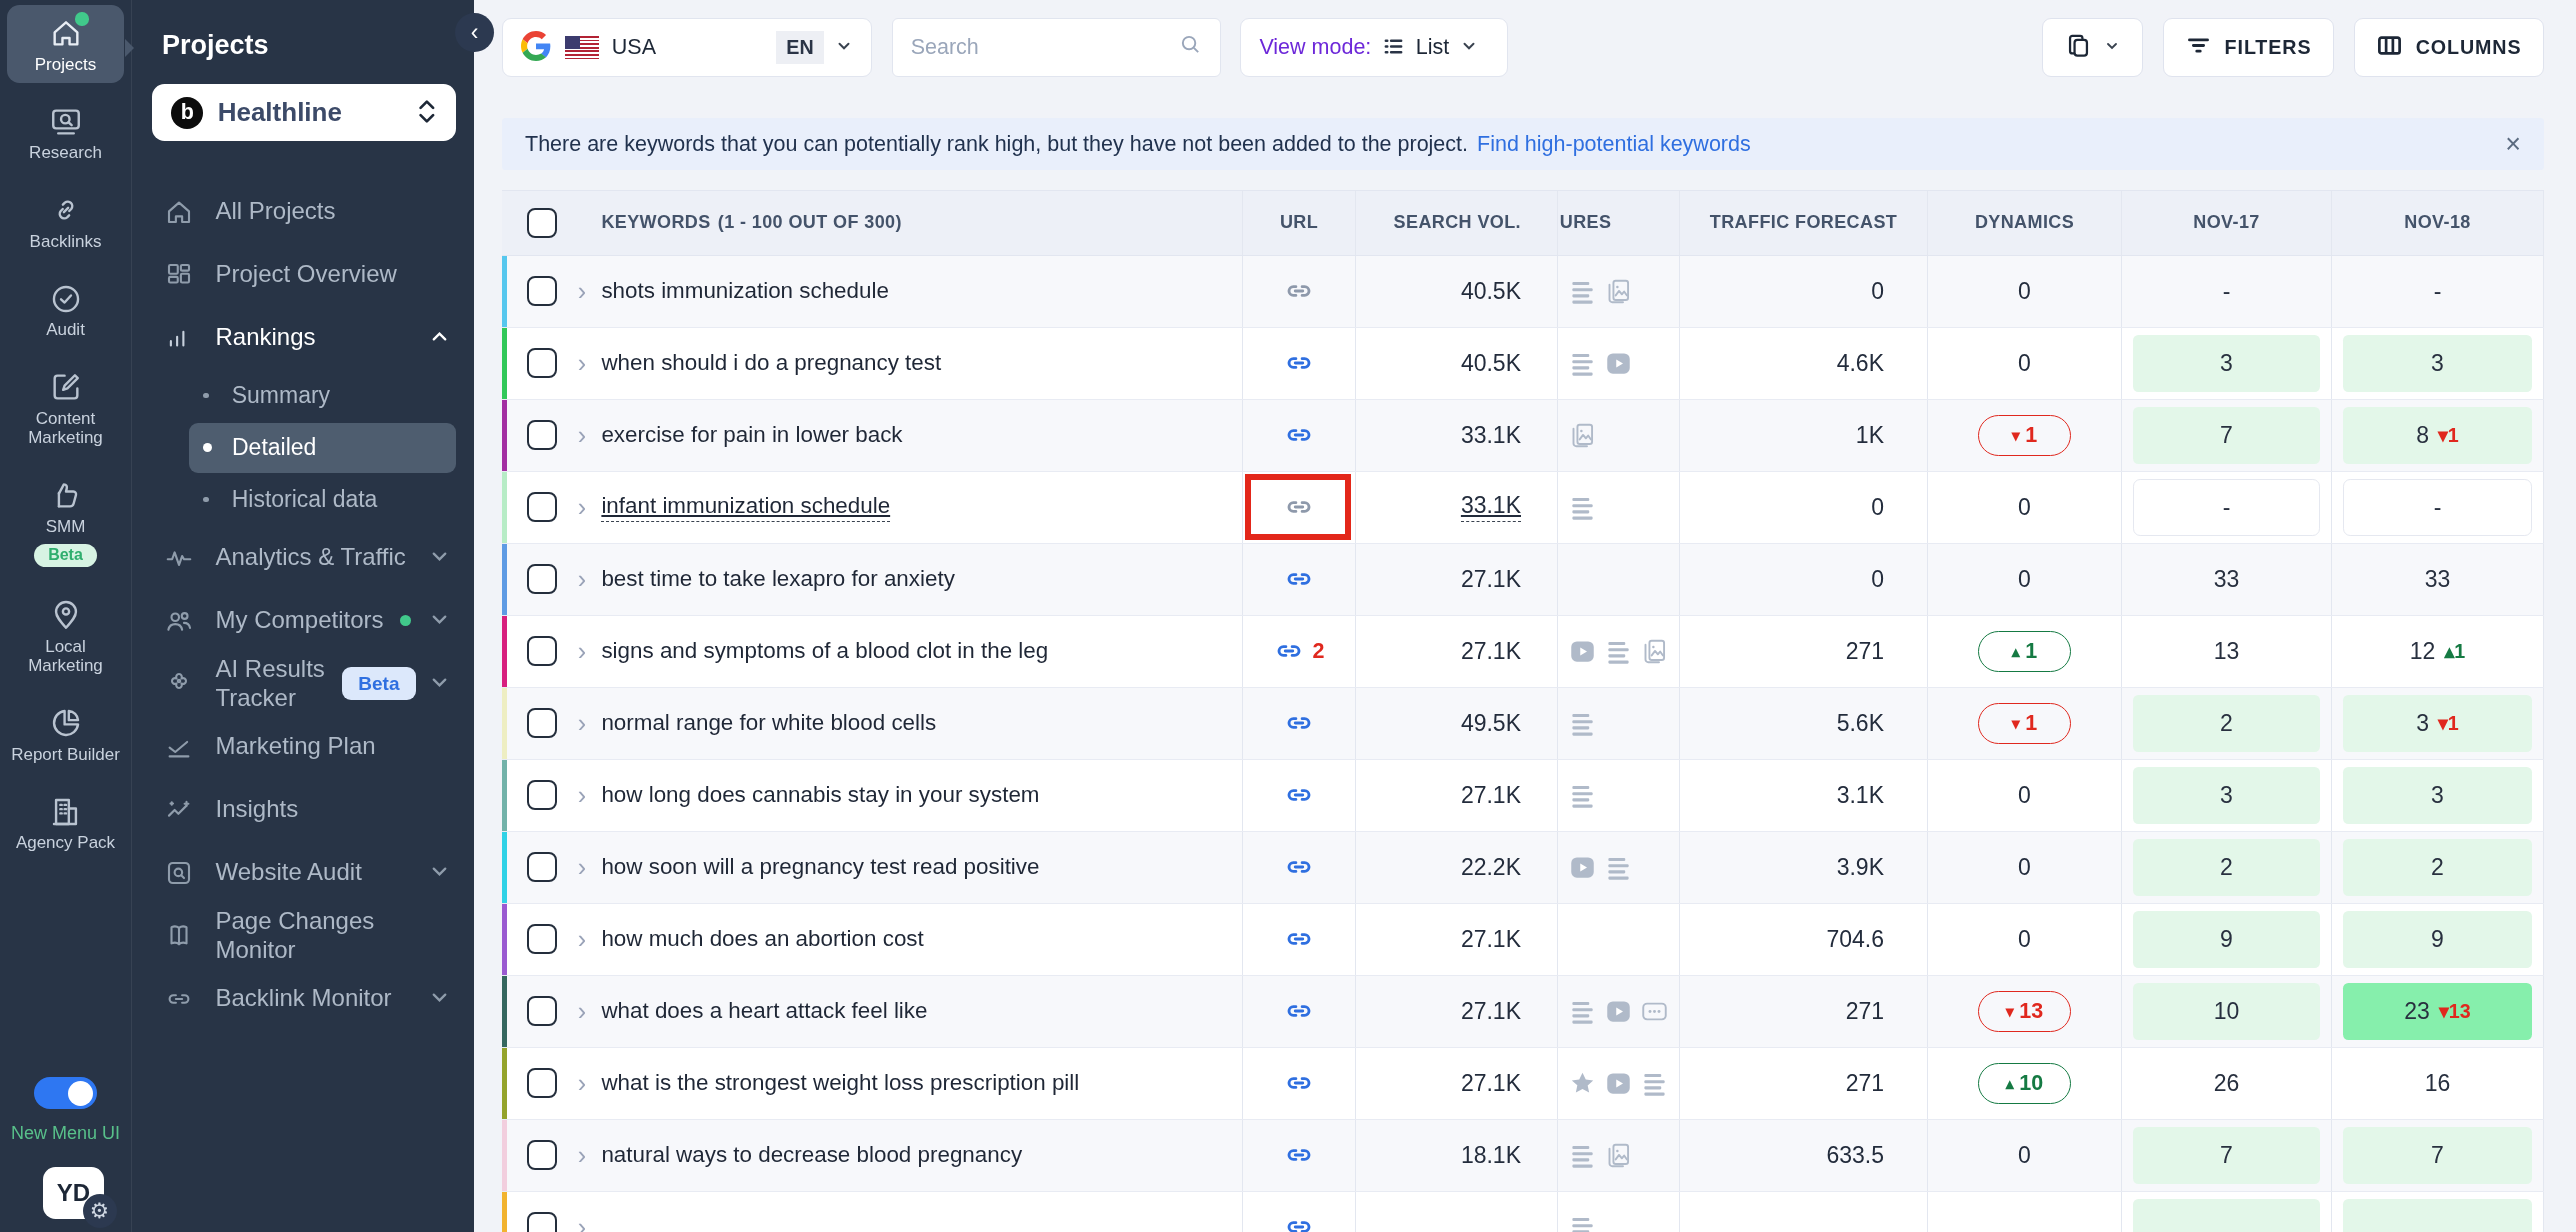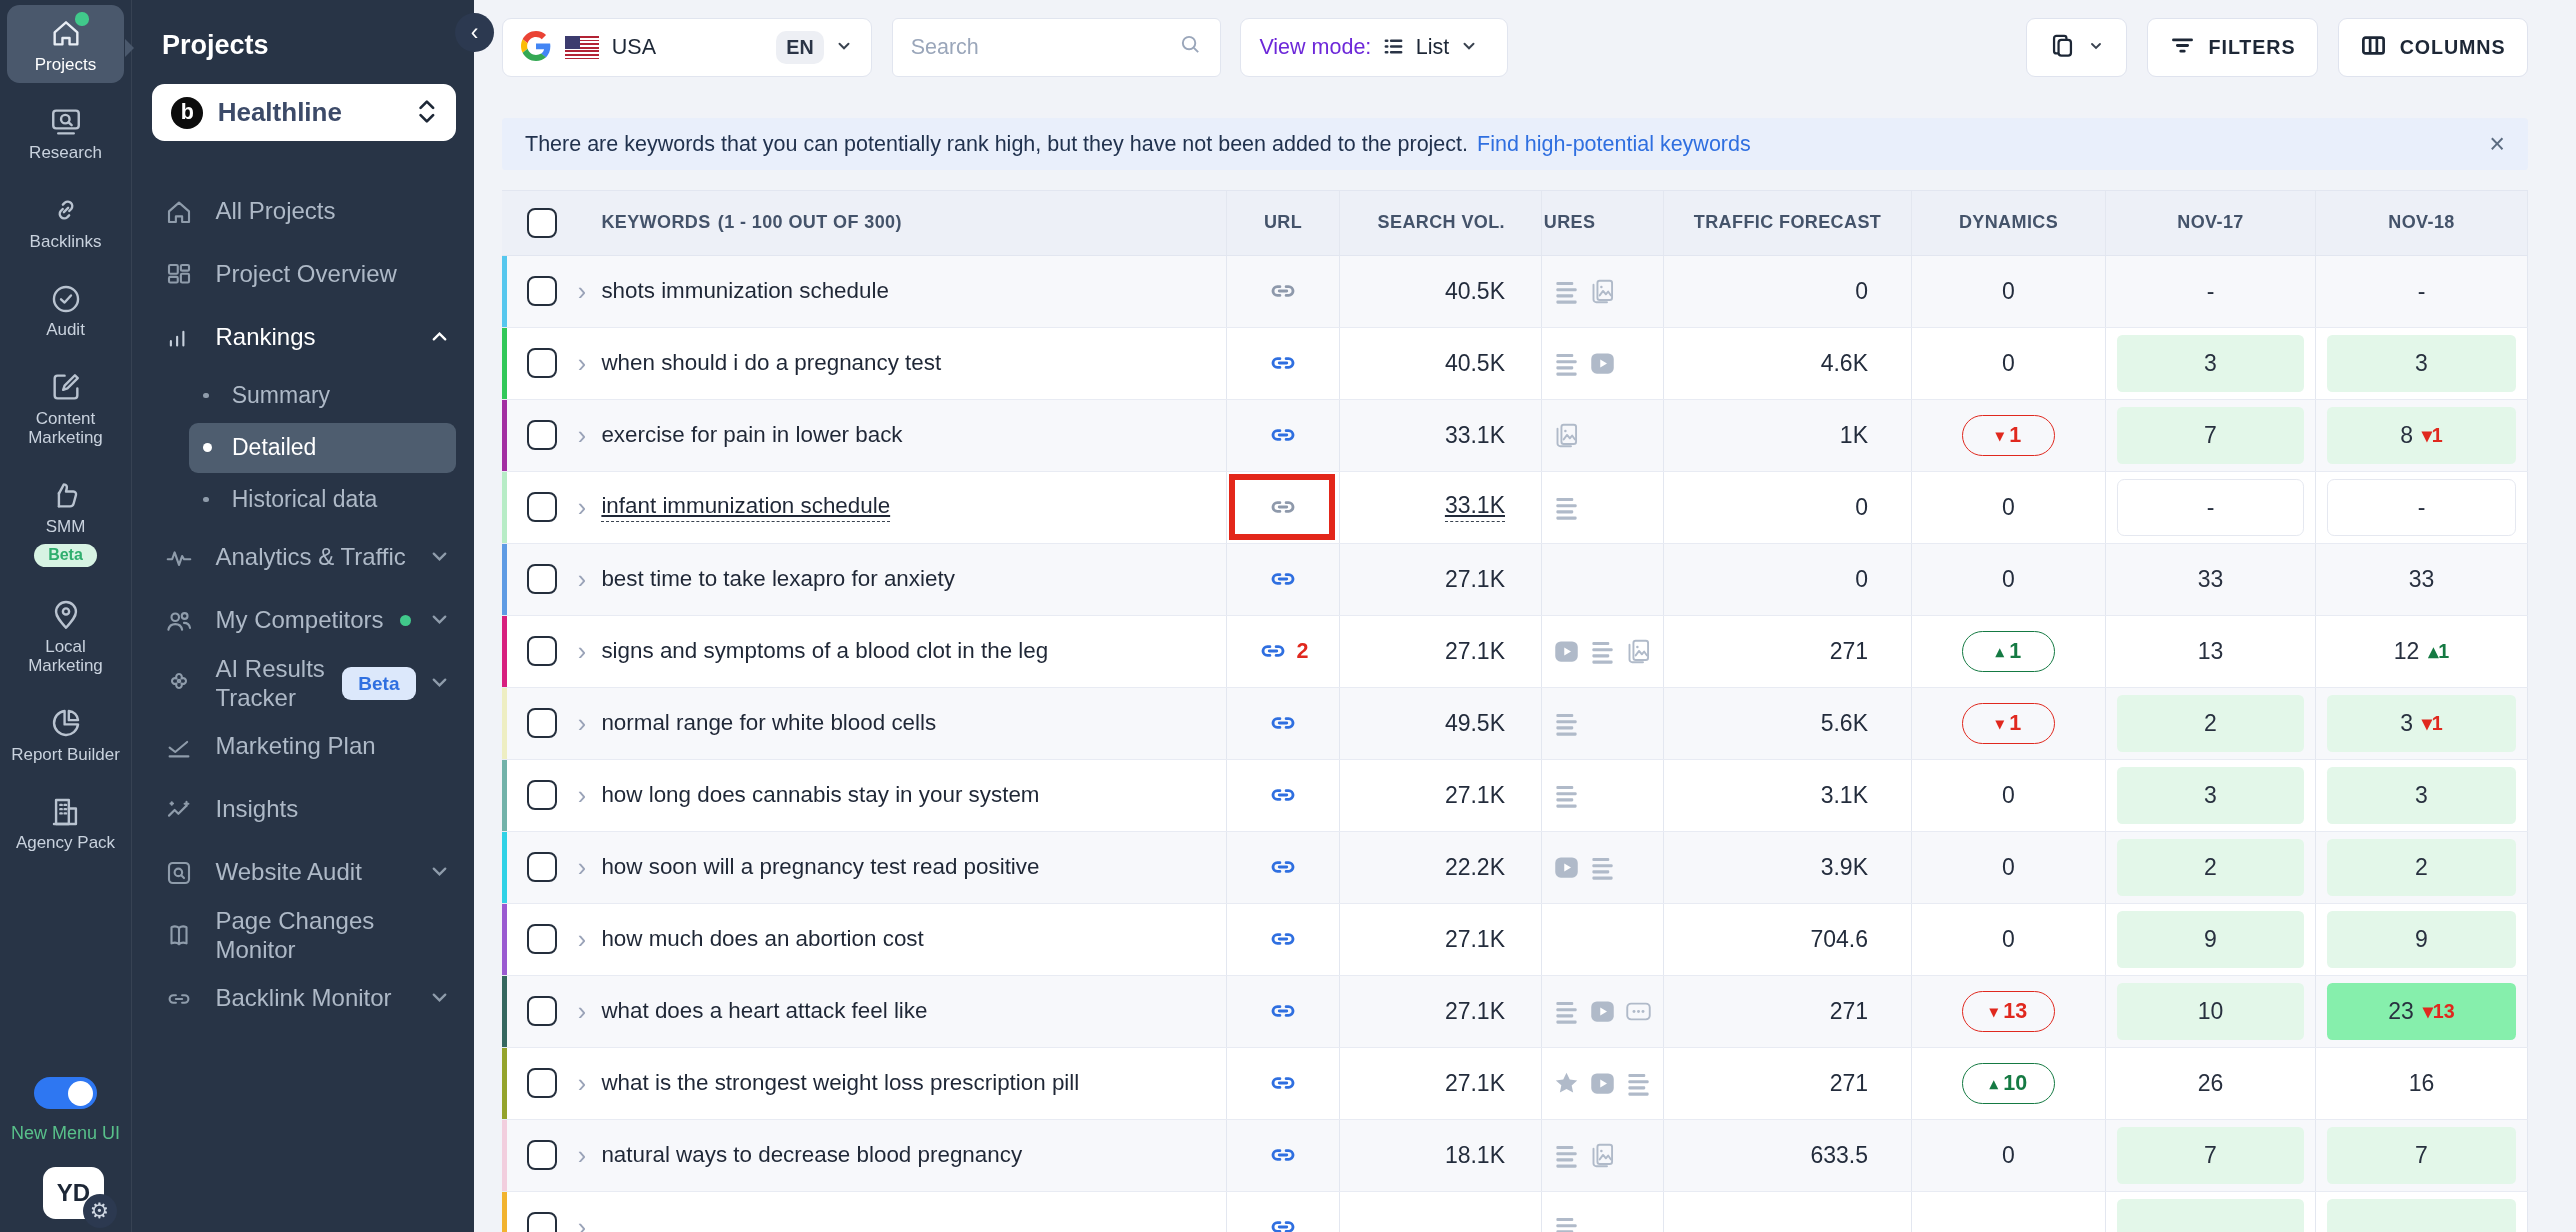--- a/index.html
+++ b/index.html
@@ -63,30 +63,30 @@
   .nav-subitem .bullet { width:5.4px; height:5.4px; border-radius:50%; background:#8f9cab; margin-right:23px; }
   .nav-subitem .sub-label { color:#aeb9c7; font-size:23px; }
   .nav-subitem.active { background:#4e5d6f; }
   .nav-subitem.active .bullet { width:9px; height:9px; background:#ffffff; margin-right:19.7px; }
   .nav-subitem.active .sub-label { color:#ffffff; }
   .collapse-btn { position:absolute; left:455px; top:12.5px; width:39px; height:39px; border-radius:50%;
                   background:#2c3950; color:#ffffff; font-size:23px; display:flex; align-items:center;
                   justify-content:center; z-index:9; cursor:pointer; }
 
   
-  .main { position:absolute; left:475px; top:0; right:16px; height:100%; background:#f1f3f8; }
+  .main { position:absolute; left:475px; top:0; right:0; height:100%; background:#f1f3f8; }
   .topbar { display:flex; align-items:center; padding:18px 32px 0 27px; gap:19.7px; }
   .tb-box { height:59px; background:#ffffff; border:1.8px solid #e1e5ef; border-radius:9px;
             display:flex; align-items:center; padding:0 18px; }
   .se-box { width:370px; }
   .flag { width:34px; height:23px; position:relative; margin-left:14.3px; flex:none;
           background:repeating-linear-gradient(180deg,#b22234 0 1.8px,#ffffff 1.8px 3.6px); }
   .flag::after { content:""; position:absolute; left:0; top:0; width:15px; height:12.5px; background:#3c3b6e; }
   .se-country { margin-left:12.5px; font-size:21.5px; color:#1d2736; }
-  .en-chip { margin-left:auto; background:#edeff4; border-radius:10px; padding:5.4px 10.7px;
+  .en-chip { margin-left:auto; background:#edeff4; border-radius:0; padding:5.4px 10.7px;
              font-size:19.7px; font-weight:bold; color:#2a3446; }
   .search-box { width:329px; color:#9aa6ba; font-size:21.5px;border-radius:6px; }
   .search-box .ph { flex:1; }
   .view-box { width:268px; gap:10.7px; }
   .view-label { color:#6d28d9; font-size:21.5px; }
   .view-value { color:#1d2736; font-size:21.5px; }
   .tb-right { margin-left:auto; display:flex; gap:19.7px; }
   .btn { height:59px; background:#ffffff; border:1.8px solid #dfe3ee; border-radius:9px;
          display:flex; align-items:center; justify-content:center; gap:12.5px; padding:0 21.5px;
          font-size:19.7px; font-weight:bold; letter-spacing:0.9px; color:#1d2736; cursor:pointer; }

